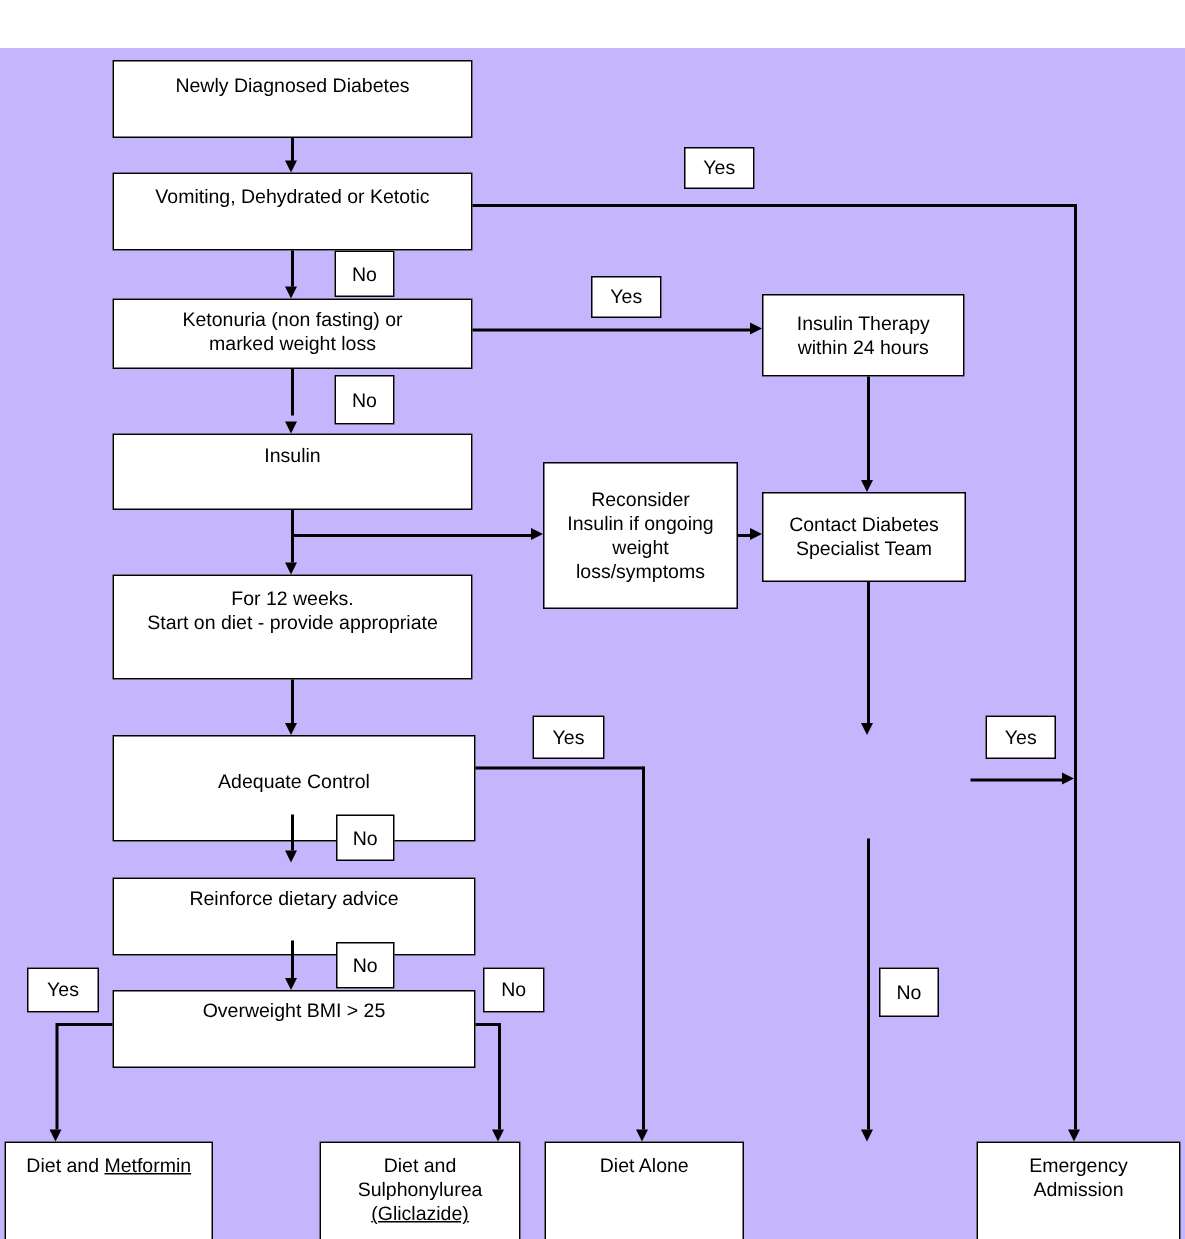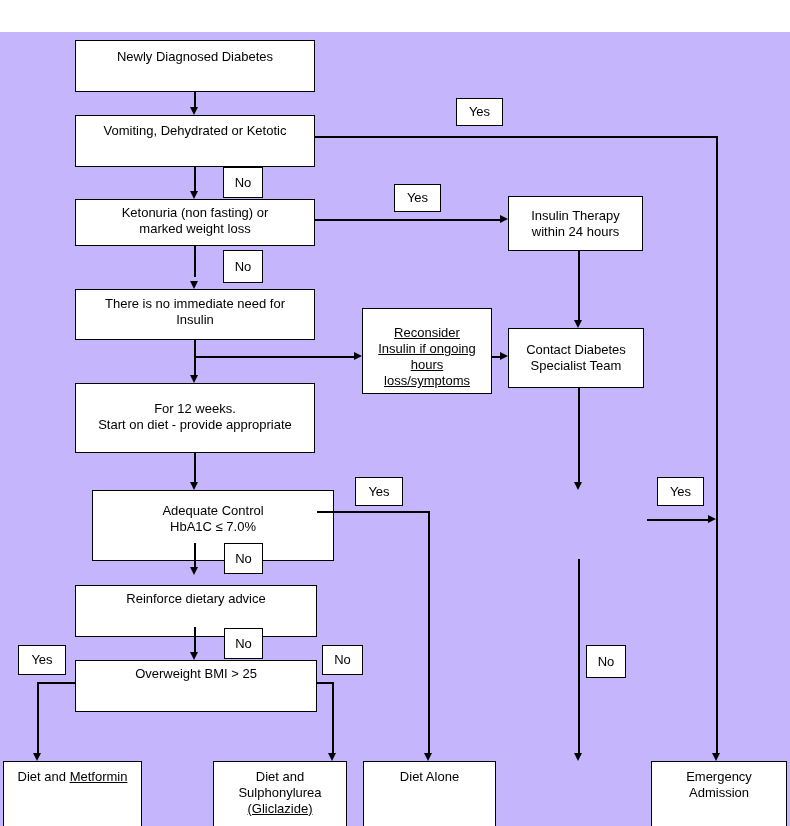--- a/index.html
+++ b/index.html
@@ -60,56 +60,54 @@
   <div class="box" style="left:75px;top:83px;width:240px;height:52px;padding-top:7px;">
     <div>Vomiting, Dehydrated or Ketotic</div>
   </div>
 
   <div class="box" style="left:75px;top:167px;width:240px;height:47px;padding-top:5px;text-align:center;">
     <div>Ketonuria (non fasting) or</div>
     <div>marked weight loss</div>
   </div>
 
   <div class="box" style="left:75px;top:257px;width:240px;height:51px;padding-top:6px;">
-    <div>There is no immediate need for</div>
     <div>Insulin</div>
   </div>
 
-  <div class="box" style="left:75px;top:351px;width:240px;height:70px;padding-top:17px;">
+  <div class="box" style="left:75px;top:351px;width:240px;height:70px;padding-top:7px;">
     <div>For 12 weeks.</div>
     <div>Start on diet - provide appropriate</div>
   </div>
 
-  <div class="box" style="left:92px;top:458px;width:242px;height:71px;padding-top:12px;">
+  <div class="box" style="left:75px;top:458px;width:242px;height:71px;padding-top:22px;">
     <div>Adequate Control</div>
-    <div>HbA1C ≤ 7.0%</div>
   </div>
 
   <div class="box" style="left:75px;top:553px;width:242px;height:52px;padding-top:5px;">
     <div>Reinforce dietary advice</div>
   </div>
 
   <div class="box" style="left:75px;top:628px;width:242px;height:52px;padding-top:5px;">
     <div>Overweight BMI &gt; 25</div>
   </div>
 
   <div class="box" style="left:508px;top:164px;width:135px;height:55px;padding-top:11px;">
     <div>Insulin Therapy</div>
     <div>within 24 hours</div>
   </div>
 
   <div class="box" style="left:508px;top:296px;width:136px;height:60px;padding-top:13px;">
     <div>Contact Diabetes</div>
     <div>Specialist Team</div>
   </div>
 
-  <div class="box" style="left:362px;top:276px;width:130px;height:86px;padding-top:16px;text-decoration:underline;">
+  <div class="box" style="left:362px;top:276px;width:130px;height:98px;padding-top:16px;">
     <div>Reconsider</div>
     <div>Insulin if ongoing</div>
-    <div>hours</div>
+    <div>weight</div>
     <div>loss/symptoms</div>
   </div>
 
 
   <div class="box" style="left:3px;top:729px;width:139px;height:86px;padding-top:7px;">
     <div><span>Diet and </span><span class="u">Metformin</span></div>
   </div>
 
   <div class="box" style="left:213px;top:729px;width:134px;height:86px;padding-top:7px;">
     <div>Diet and</div>

